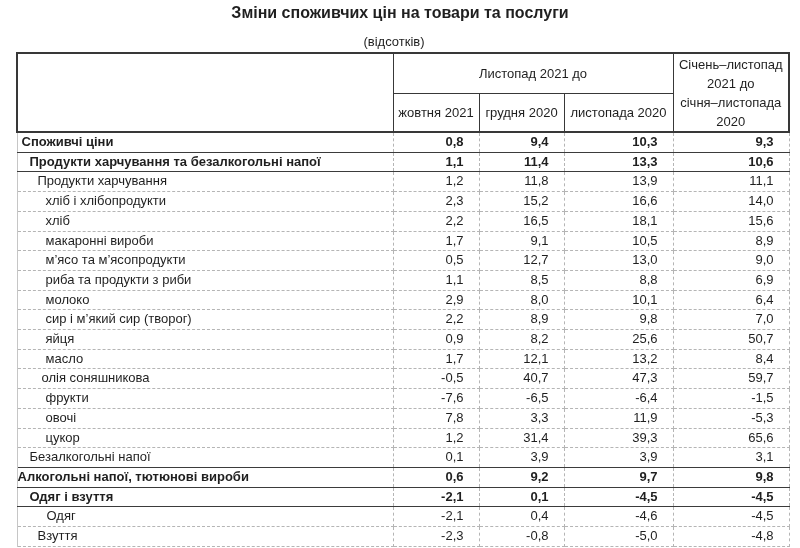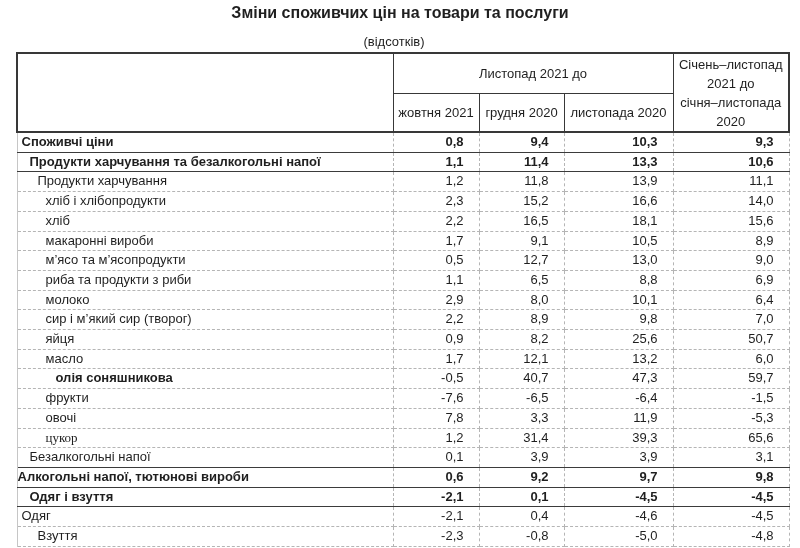--- a/index.html
+++ b/index.html
@@ -150,21 +150,21 @@
       <tr>
         <td class="lbl" style="padding-left: 28px;">м’ясо та м’ясопродукти</td>
         <td class="num">0,5</td>
         <td class="num">12,7</td>
         <td class="num">13,0</td>
         <td class="num">9,0</td>
       </tr>
       <tr>
         <td class="lbl" style="padding-left: 28px;">риба та продукти з риби</td>
         <td class="num">1,1</td>
-        <td class="num">6,5</td>
+        <td class="num">8,5</td>
         <td class="num">8,8</td>
         <td class="num">6,9</td>
       </tr>
       <tr>
         <td class="lbl" style="padding-left: 28px;">молоко</td>
         <td class="num">2,9</td>
         <td class="num">8,0</td>
         <td class="num">10,1</td>
         <td class="num">6,4</td>
       </tr>
@@ -180,45 +180,45 @@
         <td class="num">0,9</td>
         <td class="num">8,2</td>
         <td class="num">25,6</td>
         <td class="num">50,7</td>
       </tr>
       <tr>
         <td class="lbl" style="padding-left: 28px; margin-top: 20px;">масло</td>
         <td class="num">1,7</td>
         <td class="num">12,1</td>
         <td class="num">13,2</td>
-        <td class="num">6,0</td>
-      </tr>
-      <tr>
-        <td class="lbl" style="padding-left: 38px; font-weight: bold;">олія соняшникова</td>
+        <td class="num">8,4</td>
+      </tr>
+      <tr>
+        <td class="lbl" style="padding-left: 24px;">олія соняшникова</td>
         <td class="num">-0,5</td>
         <td class="num">40,7</td>
         <td class="num">47,3</td>
         <td class="num">59,7</td>
       </tr>
       <tr>
         <td class="lbl" style="padding-left: 28px;">фрукти</td>
         <td class="num">-7,6</td>
         <td class="num">-6,5</td>
         <td class="num">-6,4</td>
         <td class="num">-1,5</td>
       </tr>
       <tr>
         <td class="lbl" style="padding-left: 28px;">овочі</td>
         <td class="num">7,8</td>
         <td class="num">3,3</td>
         <td class="num">11,9</td>
         <td class="num">-5,3</td>
       </tr>
       <tr>
-        <td class="lbl" style="padding-left: 28px; font-family: Liberation Serif, serif;">цукор</td>
+        <td class="lbl" style="padding-left: 28px;">цукор</td>
         <td class="num">1,2</td>
         <td class="num">31,4</td>
         <td class="num">39,3</td>
         <td class="num">65,6</td>
       </tr>
       <tr>
         <td class="lbl" style="padding-left: 12px;">Безалкогольні напої</td>
         <td class="num">0,1</td>
         <td class="num">3,9</td>
         <td class="num">3,9</td>
@@ -232,21 +232,21 @@
         <td class="num">9,8</td>
       </tr>
       <tr class="section">
         <td class="lbl" style="padding-left: 12px;">Одяг і взуття</td>
         <td class="num">-2,1</td>
         <td class="num">0,1</td>
         <td class="num">-4,5</td>
         <td class="num">-4,5</td>
       </tr>
       <tr>
-        <td class="lbl" style="padding-left: 4px;">Одяг</td>
+        <td class="lbl" style="padding-left: 29px;">Одяг</td>
         <td class="num">-2,1</td>
         <td class="num">0,4</td>
         <td class="num">-4,6</td>
         <td class="num">-4,5</td>
       </tr>
       <tr>
         <td class="lbl" style="padding-left: 20px;">Взуття</td>
         <td class="num">-2,3</td>
         <td class="num">-0,8</td>
         <td class="num">-5,0</td>

